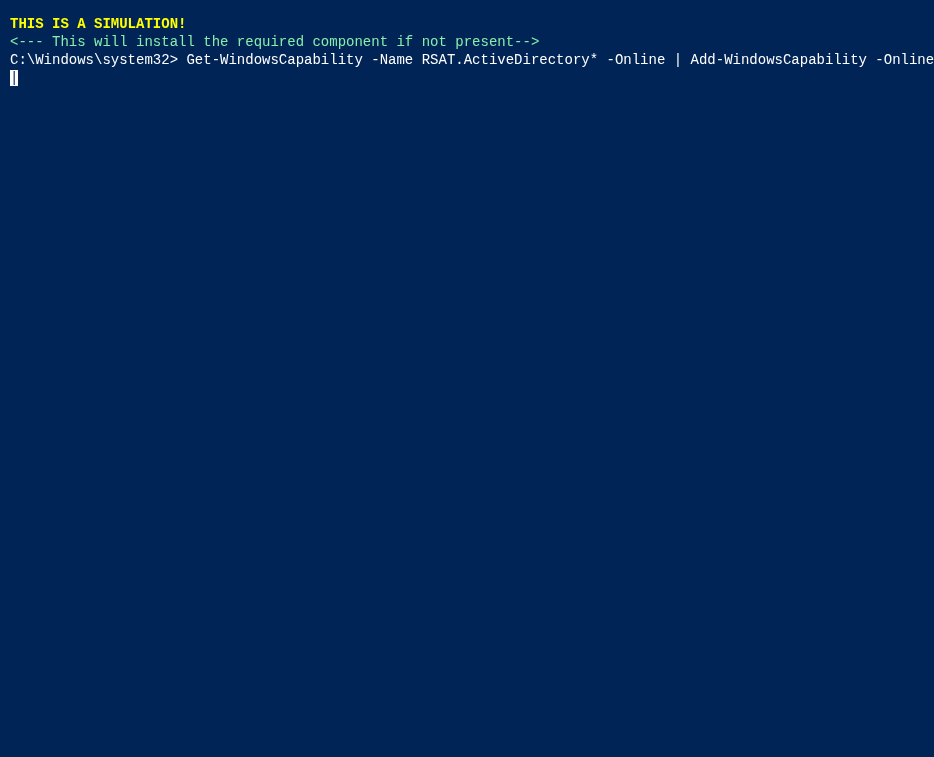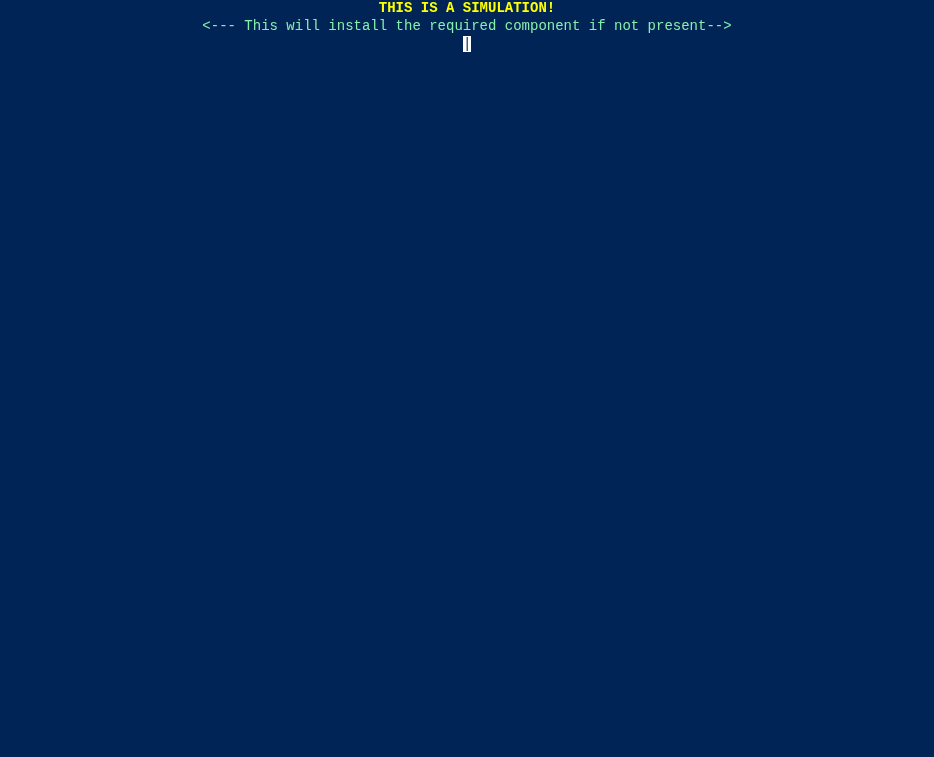--- a/index.html
+++ b/index.html
@@ -14,23 +14,22 @@
       background-color: #012456;
       font-family: 'Consolas', 'Courier New', monospace;
       font-size: 14px;
       overflow: hidden;
     }
 
     .terminal {
       width: 100%;
       height: 100%;
       background-color: #012456;
-      padding: 0 10px;
+      padding: 16px 10px;
       color: #ffffff;
-      text-align: center;
     }
 
     .line-simulation {
       color: #ffff00;
       font-weight: bold;
       margin-bottom: 2px;
     }
 
     .line-comment {
       color: #86efac;
@@ -62,16 +61,20 @@
       background-color: #ffffff;
       color: #012456;
     }
   </style>
 </head>
 <body>
 
 <div class="terminal">
   <div class="line-simulation">THIS IS A SIMULATION!</div>
   <div class="line-comment">&lt;--- This will install the required component if not present--&gt;</div>
+  <div class="line-command">
+    <span class="prompt">C:\Windows\system32&gt;</span>
+    <span class="command-text">Get-WindowsCapability -Name RSAT.ActiveDirectory* -Online | Add-WindowsCapability -Online</span>
+  </div>
   <div class="cursor-line">
     <span class="cursor">|</span>
   </div>
 </div>
 
 </body></html>

